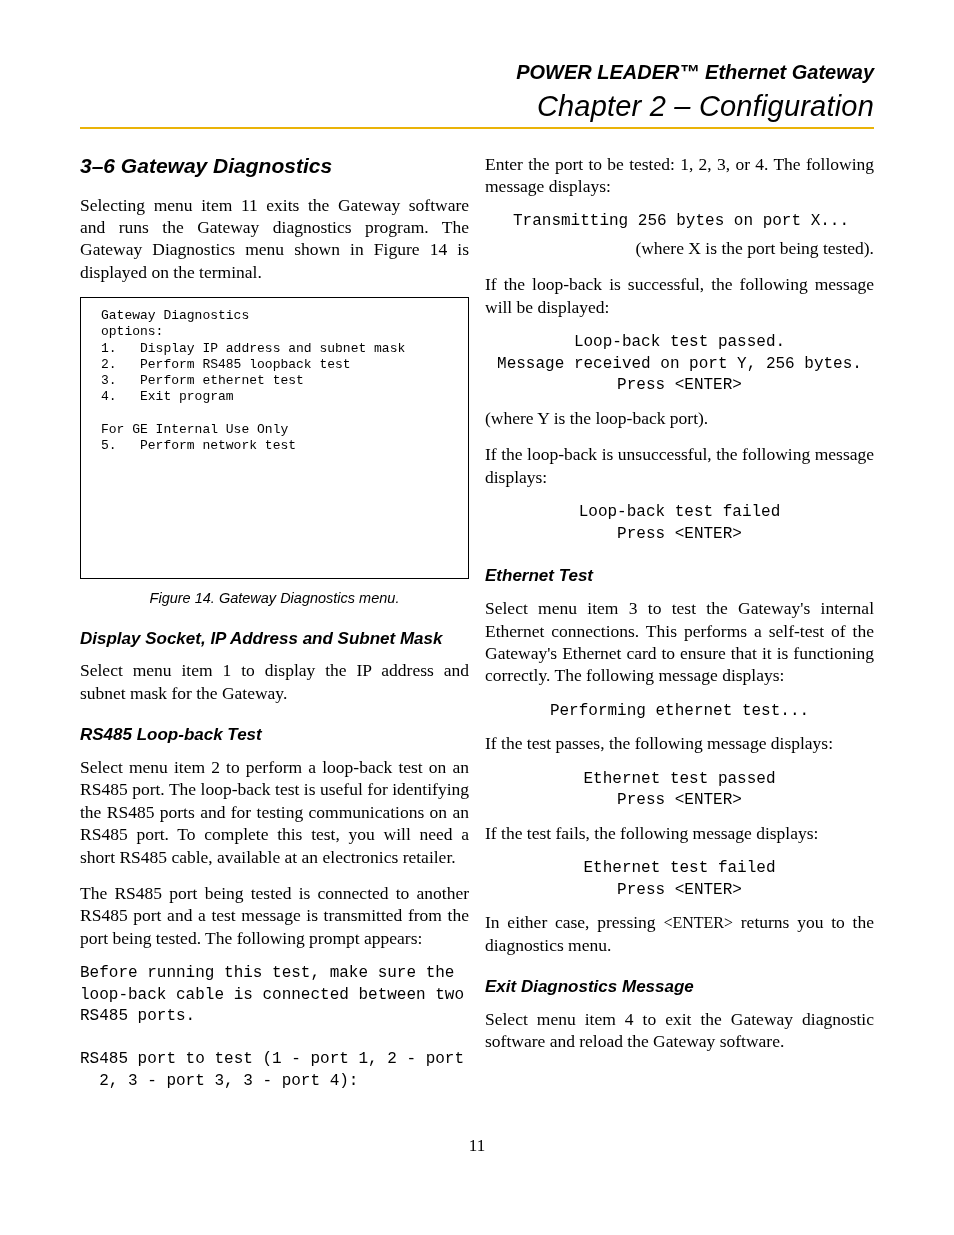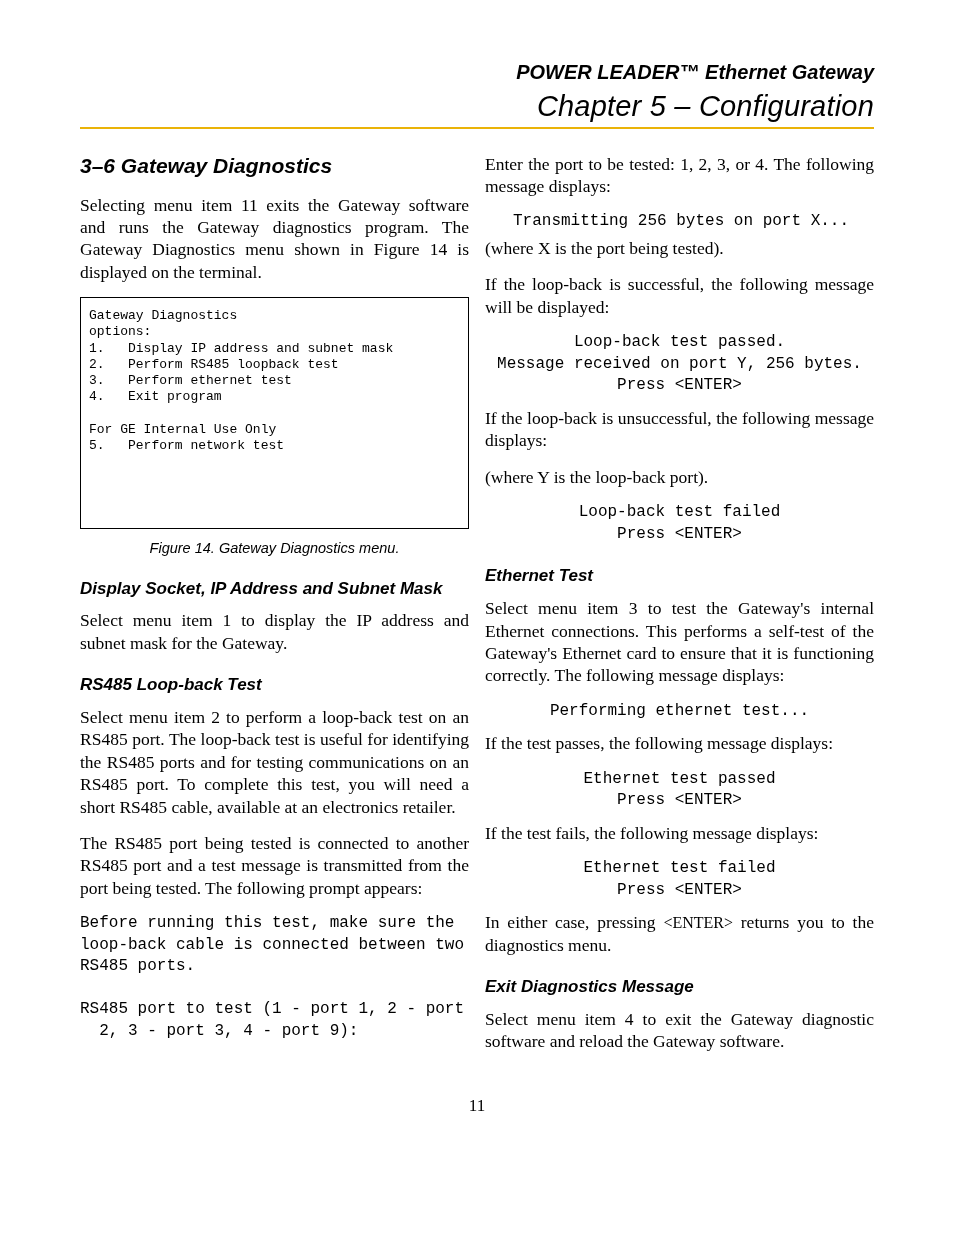--- a/index.html
+++ b/index.html
@@ -55,23 +55,23 @@
   h3.sub {
     font-family: Arial, Helvetica, sans-serif;
     font-weight: bold;
     font-style: italic;
     font-size: 17px;
     margin: 20px 0 10px 0;
   }
   p { margin: 0 0 14px 0; text-align: justify; }
   .figure-box {
     border: 1px solid #000;
-    padding: 10px 8px 10px 8px;
+    padding: 10px 8px 10px 20px;
     margin: 6px 0 1px 0;
-    height: 232px;
+    height: 282px;
     box-sizing: border-box;
     overflow: hidden;
   }
   .mono {
     font-family: "Courier New", Courier, monospace;
     font-size: 13px;
     white-space: pre;
     line-height: 1.25;
   }
   .mono-body {
@@ -110,21 +110,21 @@
     font-size: 16px;
   }
 </style>
 </head>
 <body>
 
 <div class="page">
 
   <div class="running-head">
     <div class="product">POWER LEADER™ Ethernet Gateway</div>
-    <div class="chapter">Chapter 5 – Configuration</div>
+    <div class="chapter">Chapter 2 – Configuration</div>
   </div>
 
   <div class="cols">
 
     <div class="col">
 
       <h2 class="section">3–6 Gateway Diagnostics</h2>
 
       <p>Selecting menu item 11 exits the Gateway software and runs the Gateway diagnostics program. The Gateway Diagnostics menu shown in Figure 14 is displayed on the terminal.</p>
 
@@ -147,37 +147,37 @@
 
       <h3 class="sub">RS485 Loop-back Test</h3>
       <p>Select menu item 2 to perform a loop-back test on an RS485 port. The loop-back test is useful for identifying the RS485 ports and for testing communications on an RS485 port. To complete this test, you will need a short RS485 cable, available at an electronics retailer.</p>
       <p>The RS485 port being tested is connected to another RS485 port and a test message is transmitted from the port being tested. The following prompt appears:</p>
 
       <div class="mono-body" style="white-space:pre-wrap;">Before running this test, make sure the
 loop-back cable is connected between two
 RS485 ports.
 
 RS485 port to test (1 - port 1, 2 - port
-  2, 3 - port 3, 4 - port 9):</div>
+  2, 3 - port 3, 3 - port 4):</div>
 
     </div>
 
     <div class="col">
 
       <p>Enter the port to be tested: 1, 2, 3, or 4. The following message displays:</p>
       <div class="mono-indent">Transmitting 256 bytes on port X...</div>
-      <p style="text-align:left; margin-top:-4px;">(where X is the port being tested).</p>
+      <p style="text-align:right; margin-top:-4px;">(where X is the port being tested).</p>
 
       <p>If the loop-back is successful, the following message will be displayed:</p>
       <div class="mono-center" style="white-space:pre;">Loop-back test passed.
 Message received on port Y, 256 bytes.
 Press &lt;ENTER&gt;</div>
+      <p style="text-align:left;">(where Y is the loop-back port).</p>
+
       <p>If the loop-back is unsuccessful, the following message displays:</p>
-
-      <p style="text-align:left;">(where Y is the loop-back port).</p>
       <div class="mono-center" style="white-space:pre;">Loop-back test failed
 Press &lt;ENTER&gt;</div>
 
 
       <h3 class="sub">Ethernet Test</h3>
       <p>Select menu item 3 to test the Gateway's internal Ethernet connections. This performs a self-test of the Gateway's Ethernet card to ensure that it is functioning correctly. The following message displays:</p>
       <div class="mono-center">Performing ethernet test...</div>
 
       <p style="text-align:left;">If the test passes, the following message displays:</p>
       <div class="mono-center" style="white-space:pre;">Ethernet test passed

